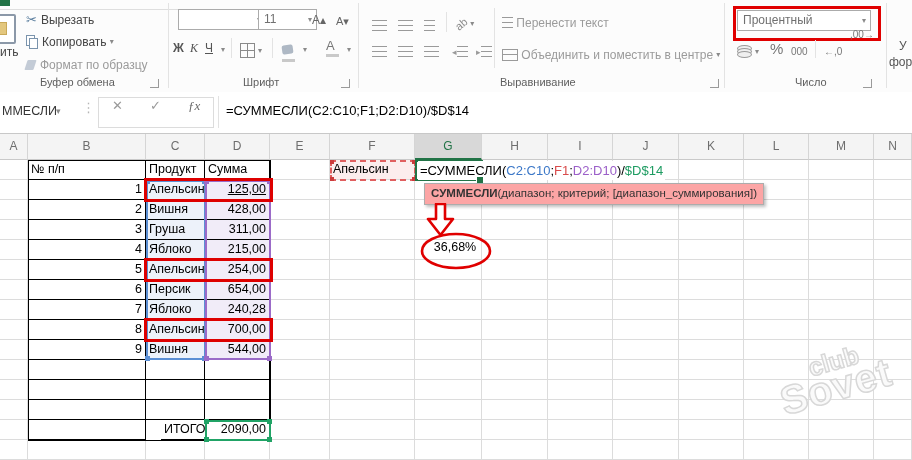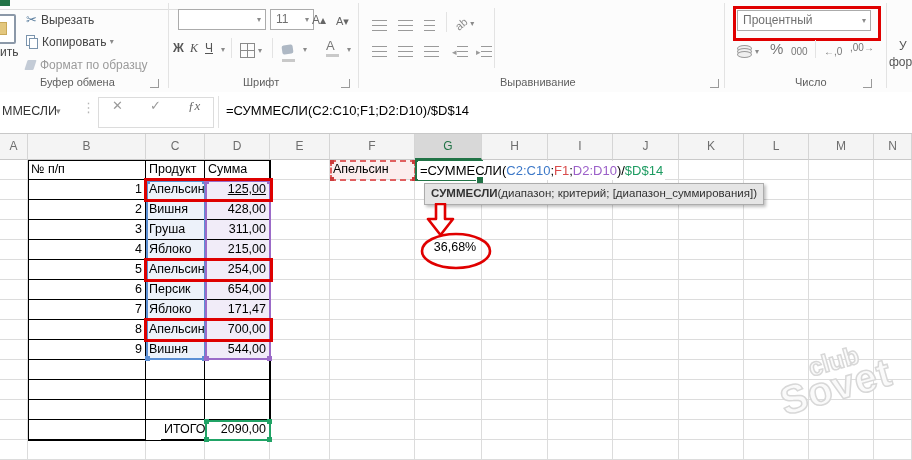--- a/index.html
+++ b/index.html
@@ -88,21 +88,21 @@
   .purp-r{border:2px solid #9B6BC8;} .purp-r .h{background:#9B6BC8;}
   .green-r{border:2px solid #21A366;} .green-r .h{background:#21A366;}
   .h.tl{left:-3px;top:-3px;} .h.tr{right:-3px;top:-3px;} .h.bl{left:-3px;bottom:-3px;} .h.br{right:-3px;bottom:-3px;}
   .ants{position:absolute;box-sizing:border-box;border:2px dashed #E06060;pointer-events:none;}
   .ants .h{position:absolute;width:4px;height:4px;background:#CC3b3b;}
   .hlbox{position:absolute;box-sizing:border-box;border:3px solid #DE0000;pointer-events:none;}
   .active-cell{position:absolute;box-sizing:border-box;border:2px solid #217346;pointer-events:none;}
   .fillhandle{position:absolute;width:6px;height:6px;background:#217346;border:1px solid #fff;}
   .cellformula{position:absolute;left:418px;top:161px;height:19px;line-height:19px;background:#fff;
                font-size:13px;white-space:nowrap;padding:0 2px;}
-  .tooltip{position:absolute;left:424px;top:183px;height:20px;line-height:18px;background:#e5e5e5;
+  .tooltip{position:absolute;left:424px;top:183px;height:20px;line-height:18px;background:#fca5a5;
            border:1px solid #ACACAC;box-shadow:2px 2px 3px rgba(0,0,0,.25);font-size:11.5px;color:#333;
            padding:0 6px;white-space:nowrap;}
   .tooltip b{font-weight:bold;}
   .annot{position:absolute;pointer-events:none;}
   .result{position:absolute;left:419px;top:240px;width:72px;text-align:center;font-size:12.5px;color:#000;}
   .wm{position:absolute;left:776px;top:346px;width:140px;transform:rotate(-16deg);pointer-events:none;
       font-weight:bold;color:#FAFAFA;-webkit-text-stroke:1.5px #D6D6D6;opacity:.95;line-height:1;}
   .wm .l1{font-size:25px;margin-left:36px;}
   .wm .l2{font-size:40px;margin-top:-8px;letter-spacing:1px;}
 </style>
@@ -132,21 +132,21 @@
       <span class="fp-ic"></span><span class="lbl">Формат по образцу</span>
     </div>
     <div class="grouplabel" style="left:40px">Буфер обмена</div>
     <div class="launcher" style="left:150px;top:79px"></div>
     <div class="vsep" style="left:168px"></div>
 
     <div class="combo" style="left:178px;top:9px;width:88px">
       <span></span>
       <span class="cdd dd">▾</span>
     </div>
-    <div class="combo" style="left:270px;top:9px;width:44px">
+    <div class="combo" style="left:258px;top:9px;width:59px">
       <span>11</span>
       <span class="cdd dd">▾</span>
     </div>
     <div class="rb" style="left:312px;top:12px;color:#666">A▴</div>
     <div class="rb" style="left:336px;top:13px;color:#666;font-size:11px">A▾</div>
 
     <div class="rb bold-b" style="left:173px;top:40px;color:#555">Ж</div>
     <div class="rb ital-b" style="left:190px;top:40px;color:#555">К</div>
     <div class="rb und-b" style="left:205px;top:40px;color:#555">Ч</div>
     <div class="dd" style="position:absolute;left:218px;top:45px">▾</div>
@@ -165,35 +165,41 @@
     <div style="position:absolute;left:398px;top:16px"><span class="li"></span></div>
     <div style="position:absolute;left:424px;top:16px"><span class="li sm"></span></div>
     <div class="vsep2" style="left:446px;top:12px;height:20px"></div>
     <div style="position:absolute;left:455px;top:14px"><span class="orient">ab</span><span class="dd">▾</span></div>
     <div style="position:absolute;left:372px;top:42px"><span class="li"></span></div>
     <div style="position:absolute;left:398px;top:42px"><span class="li"></span></div>
     <div style="position:absolute;left:424px;top:42px"><span class="li"></span></div>
     <div style="position:absolute;left:452px;top:42px"><span class="mini-ar">◂</span><span class="li sm"></span></div>
     <div style="position:absolute;left:476px;top:42px"><span class="mini-ar">▸</span><span class="li sm"></span></div>
     <div class="vsep2" style="left:494px;top:8px;height:60px"></div>
+    <div class="rb gray" style="left:502px;top:14px">
+      <span class="li sm"></span> <span class="lbl">Перенести текст</span>
+    </div>
+    <div class="rb gray" style="left:502px;top:46px">
+      <span class="merge-ic"></span> <span class="lbl">Объединить и поместить в центре</span><span class="dd">▾</span>
+    </div>
     <div class="grouplabel" style="left:500px">Выравнивание</div>
     <div class="launcher" style="left:710px;top:79px"></div>
     <div class="vsep" style="left:724px"></div>
 
     <div class="combo" style="left:737px;top:10px;width:134px">
       <span>Процентный</span>
       <span class="cdd dd">▾</span>
     </div>
     <div class="redbox" style="left:733px;top:6px;width:142px;height:29px"></div>
     <div style="position:absolute;left:737px;top:42px"><span class="coin-ic"><i></i><i></i><i></i></span><span class="dd">▾</span></div>
     <div class="rb" style="left:770px;top:41px;font-size:15px;color:#777">%</div>
     <div class="rb" style="left:791px;top:44px;font-size:10px;color:#777">000</div>
     <div class="vsep2" style="left:815px;top:40px;height:18px"></div>
     <div class="rb" style="left:824px;top:44px;font-size:10px;color:#777">←,0</div>
-    <div class="rb" style="left:850px;top:40px;font-size:10px;color:#777">,00→</div>
+    <div class="rb" style="left:850px;top:27px;font-size:10px;color:#777">,00→</div>
     <div class="grouplabel" style="left:795px">Число</div>
     <div class="launcher" style="left:863px;top:79px"></div>
     <div class="vsep" style="left:886px"></div>
 
     <div class="rb" style="left:899px;top:38px;color:#555">У</div>
     <div class="rb" style="left:889px;top:54px;color:#555">форм</div>
   </div>
 
   <div class="fbar">
     <div class="nbtext">ММЕСЛИ</div>
@@ -316,21 +322,21 @@
       <div class="cell" style="left: 482px; top: 280px; width: 66px; height: 20px;"></div>
       <div class="cell" style="left: 548px; top: 280px; width: 65px; height: 20px;"></div>
       <div class="cell" style="left: 613px; top: 280px; width: 66px; height: 20px;"></div>
       <div class="cell" style="left: 679px; top: 280px; width: 65px; height: 20px;"></div>
       <div class="cell" style="left: 744px; top: 280px; width: 65px; height: 20px;"></div>
       <div class="cell" style="left: 809px; top: 280px; width: 65px; height: 20px;"></div>
       <div class="cell" style="left: 874px; top: 280px; width: 38px; height: 20px;"></div>
       <div class="cell" style="left: 0px; top: 300px; width: 28px; height: 20px;"></div>
       <div class="cell tb ar" style="left: 28px; top: 300px; width: 118px; height: 20px;">7</div>
       <div class="cell tb cfill" style="left: 146px; top: 300px; width: 59px; height: 20px;">Яблоко</div>
-      <div class="cell tb ar dfill" style="left: 205px; top: 300px; width: 65px; height: 20px;">171,47</div>
+      <div class="cell tb ar dfill" style="left: 205px; top: 300px; width: 65px; height: 20px;">240,28</div>
       <div class="cell" style="left: 270px; top: 300px; width: 60px; height: 20px;"></div>
       <div class="cell" style="left: 330px; top: 300px; width: 85px; height: 20px;"></div>
       <div class="cell" style="left: 415px; top: 300px; width: 67px; height: 20px;"></div>
       <div class="cell" style="left: 482px; top: 300px; width: 66px; height: 20px;"></div>
       <div class="cell" style="left: 548px; top: 300px; width: 65px; height: 20px;"></div>
       <div class="cell" style="left: 613px; top: 300px; width: 66px; height: 20px;"></div>
       <div class="cell" style="left: 679px; top: 300px; width: 65px; height: 20px;"></div>
       <div class="cell" style="left: 744px; top: 300px; width: 65px; height: 20px;"></div>
       <div class="cell" style="left: 809px; top: 300px; width: 65px; height: 20px;"></div>
       <div class="cell" style="left: 874px; top: 300px; width: 38px; height: 20px;"></div>

